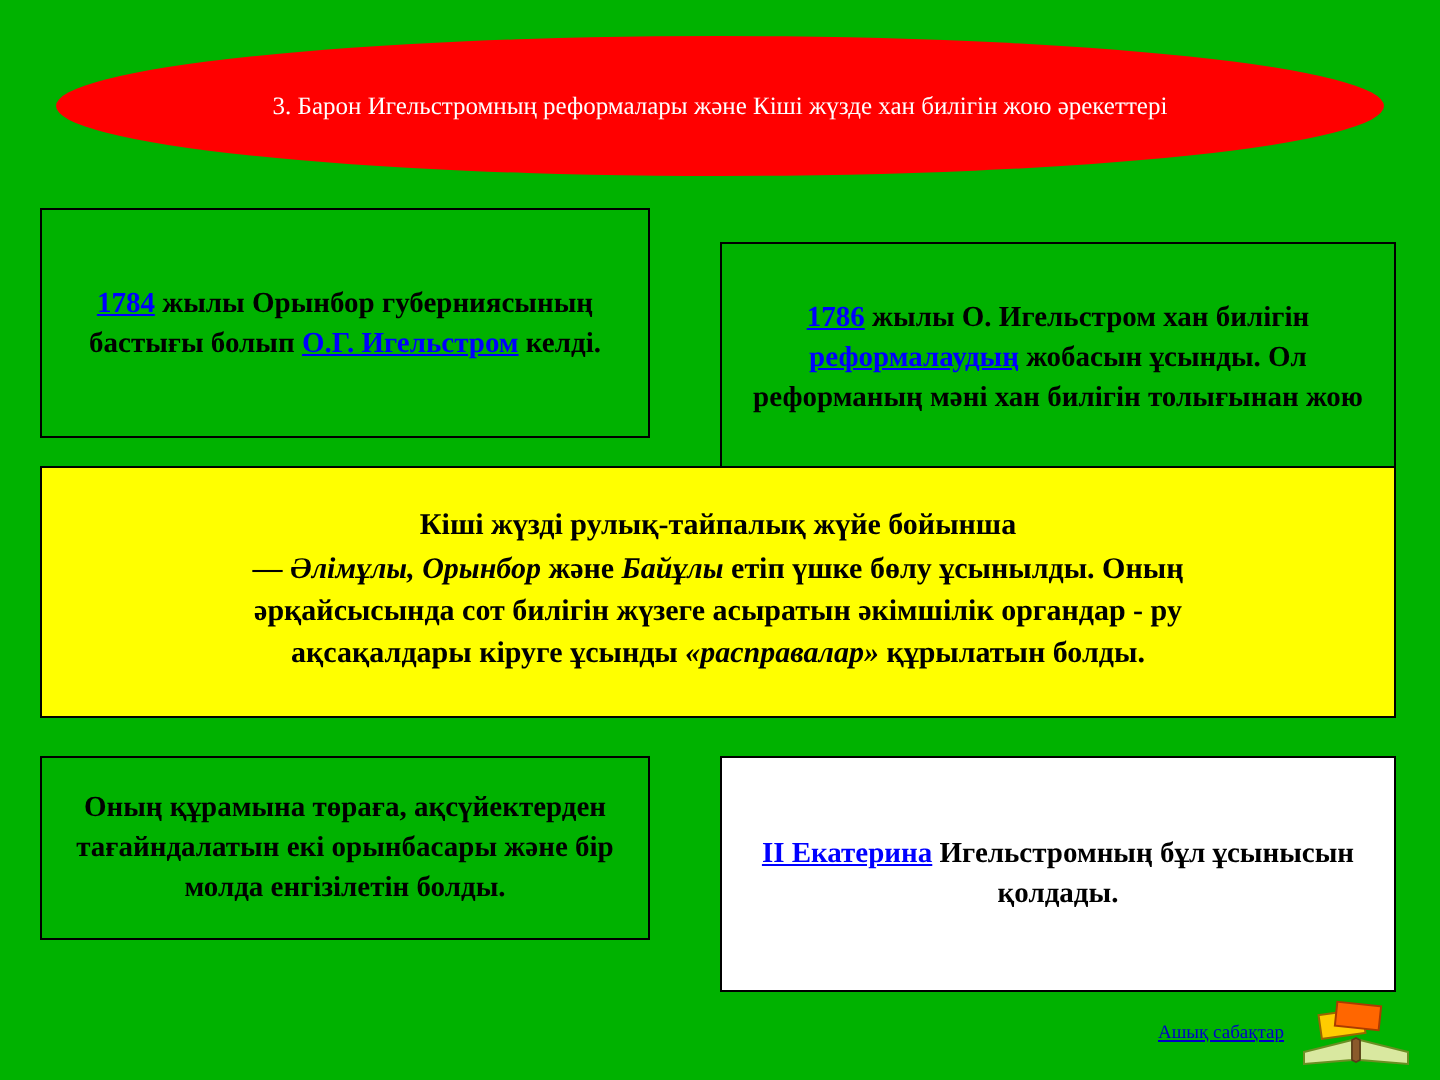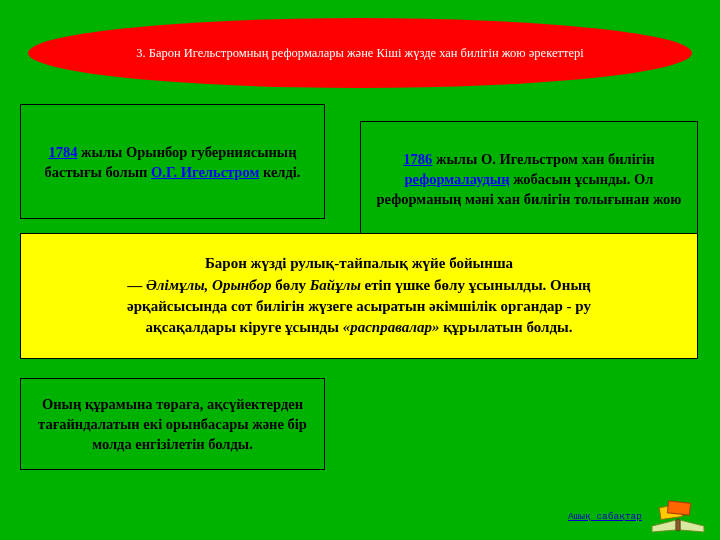--- a/index.html
+++ b/index.html
@@ -94,21 +94,21 @@
   #box-bl .box-inner, #box-br .box-inner { font-size: 14.5px; line-height: 1.38; }
 
   
   .footer-link {
     position: absolute;
     right: 78px;
     bottom: 18px;
     font-size: 9.5px;
     color: #0000c8;
     text-decoration: underline;
-    font-family: Liberation Mono, monospace;
+    font-family: Liberation Serif, serif;
   }
   .footer-icon {
     position: absolute;
     right: 12px;
     bottom: 6px;
     width: 60px;
     height: 34px;
   }
 </style>
 </head>
@@ -127,33 +127,38 @@
   </div>
 
   <div class="box green-box" id="box-right">
     <div class="box-inner">
       <span class="lnk">1786</span><b> жылы О. Игельстром хан билігін </b><span class="lnk">реформалаудың</span><b> жобасын ұсынды. Ол реформаның мәні хан билігін толығынан жою</b>
     </div>
   </div>
 
   <div class="box" id="box-yellow">
     <div class="box-inner">
-      <b>Барон жүзді рулық-тайпалық жүйе бойынша</b><br>
-      <b>— </b><span class="ital">Әлімұлы, Орынбор</span><b> бөлу </b><span class="ital">Байұлы</span><b> етіп үшке бөлу ұсынылды. Оның</b><br>
+      <b>Кіші жүзді рулық-тайпалық жүйе бойынша</b><br>
+      <b>— </b><span class="ital">Әлімұлы, Орынбор</span><b> және </b><span class="ital">Байұлы</span><b> етіп үшке бөлу ұсынылды. Оның</b><br>
       <b>әрқайсысында сот билігін жүзеге асыратын әкімшілік органдар - ру</b><br>
       <b>ақсақалдары кіруге ұсынды </b><span class="ital">«расправалар»</span><b> құрылатын болды.</b>
     </div>
   </div>
 
   <div class="box" id="box-bl">
     <div class="box-inner">
       <b>Оның құрамына төраға, ақсүйектерден тағайндалатын екі орынбасары және бір молда енгізілетін болды.</b>
     </div>
   </div>
 
+  <div class="box" id="box-br">
+    <div class="box-inner">
+      <span class="lnk">ІІ Екатерина</span><b> Игельстромның бұл ұсынысын қолдады.</b>
+    </div>
+  </div>
 
   <a class="footer-link" href="#">Ашық сабақтар</a>
 
   <svg class="footer-icon" viewBox="0 0 60 34">
     <polygon points="4,26 28,20 28,30 4,32" fill="#d9e8a0" stroke="#6b8e23" stroke-width="1"></polygon>
     <polygon points="56,26 32,20 32,30 56,32" fill="#d9e8a0" stroke="#6b8e23" stroke-width="1"></polygon>
     <polygon points="28,20 30,19 32,20 32,30 30,31 28,30" fill="#8b5a2b" stroke="#5a3a1b" stroke-width="0.8"></polygon>
     <rect x="12" y="6" width="22" height="12" fill="#ffcc00" stroke="#996600" stroke-width="1" transform="rotate(-8 23 12)"></rect>
     <rect x="20" y="2" width="22" height="12" fill="#ff6600" stroke="#aa3c00" stroke-width="1" transform="rotate(6 31 8)"></rect>
   </svg>

